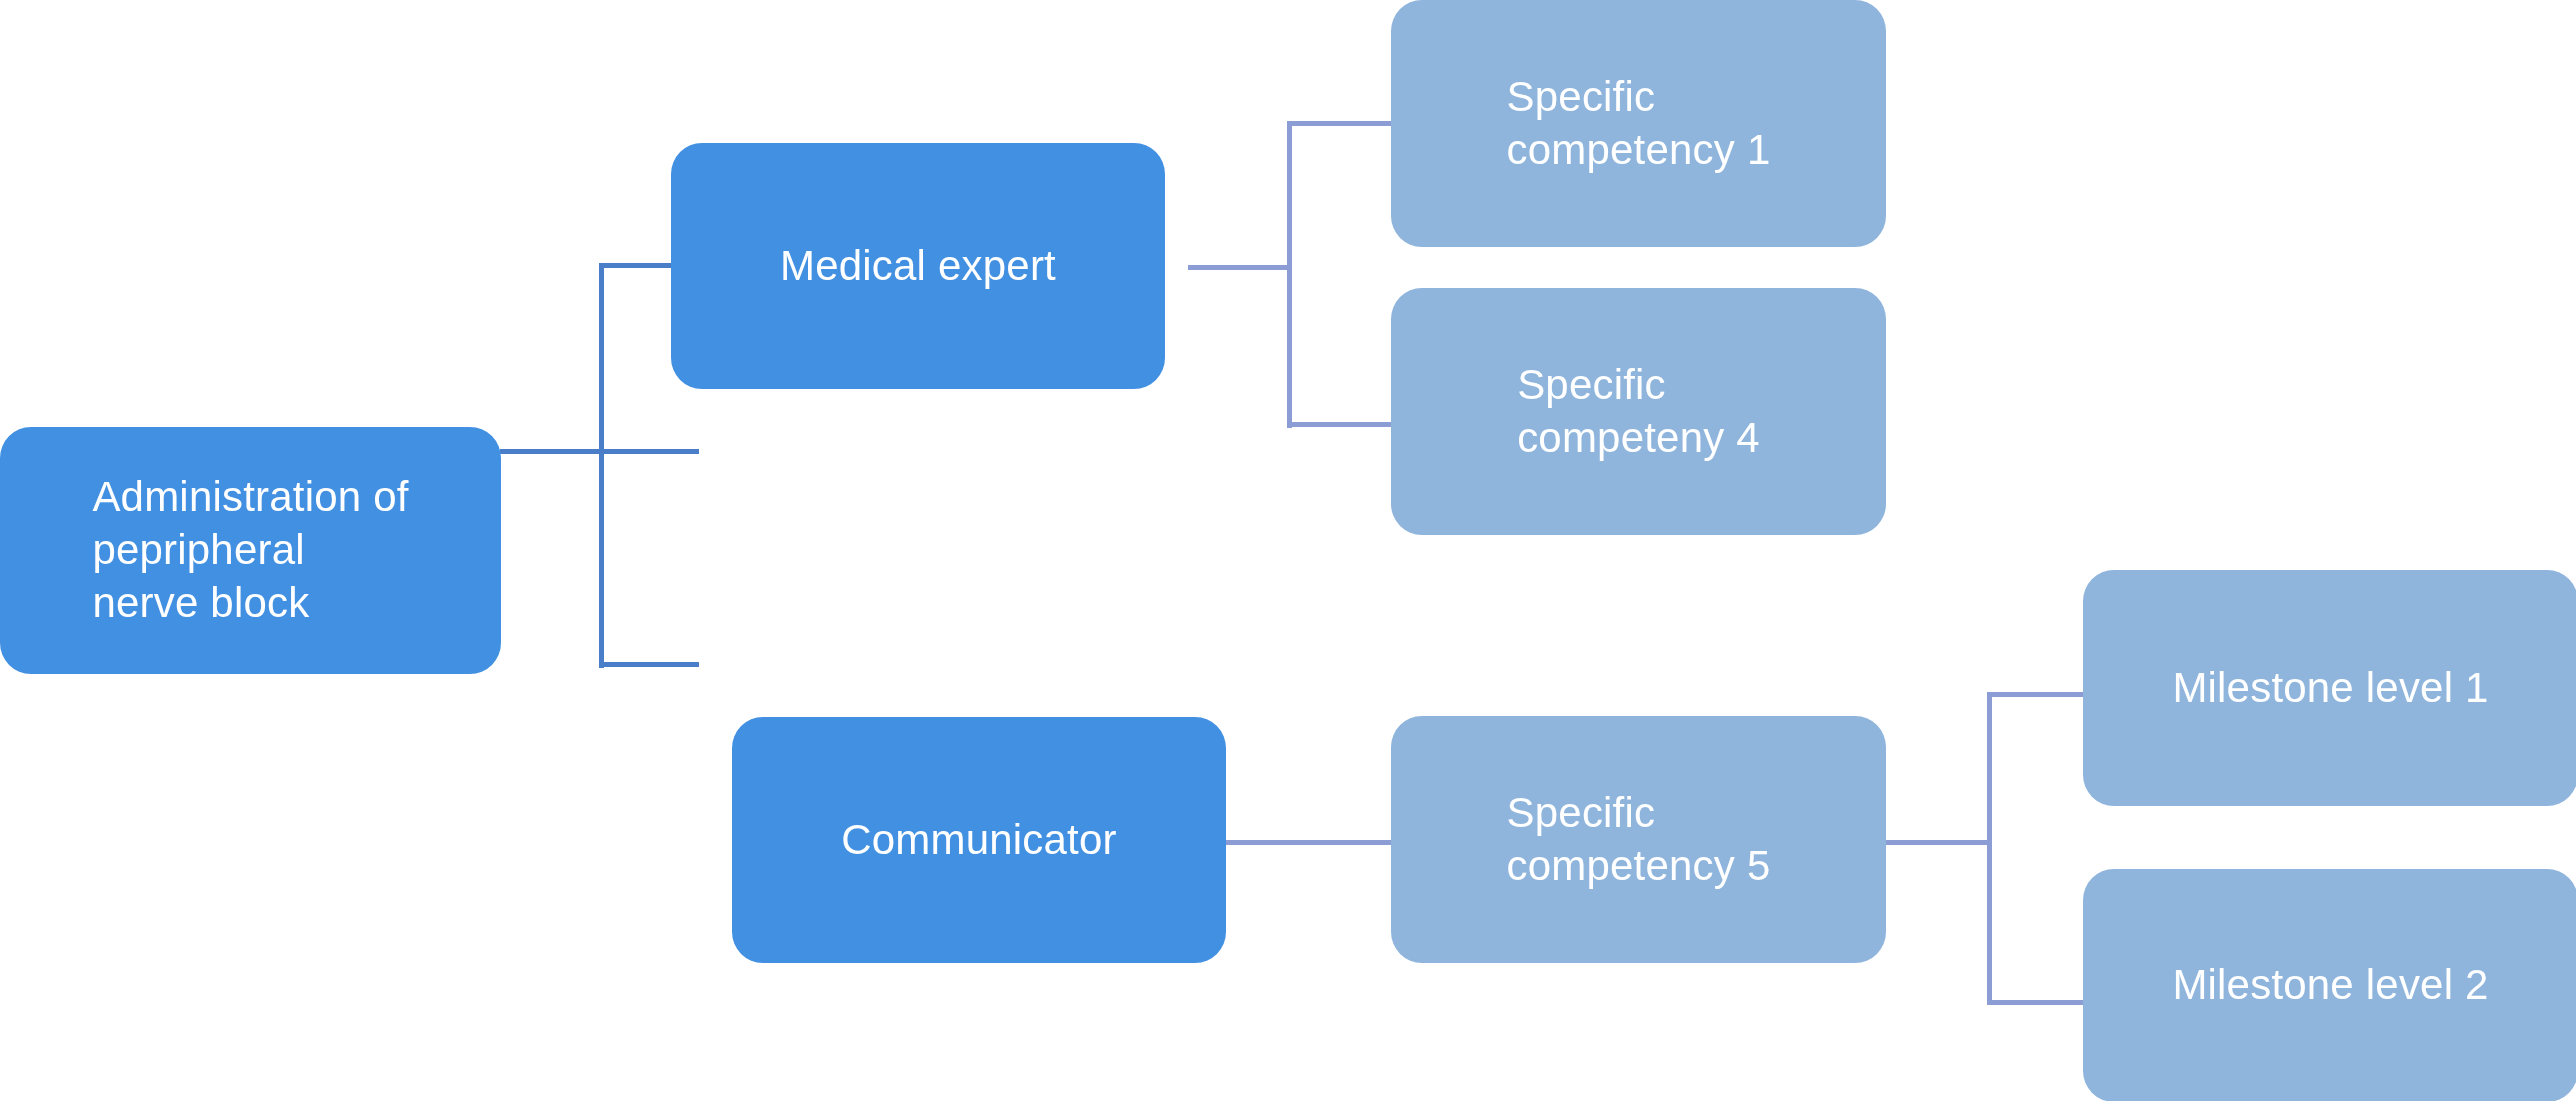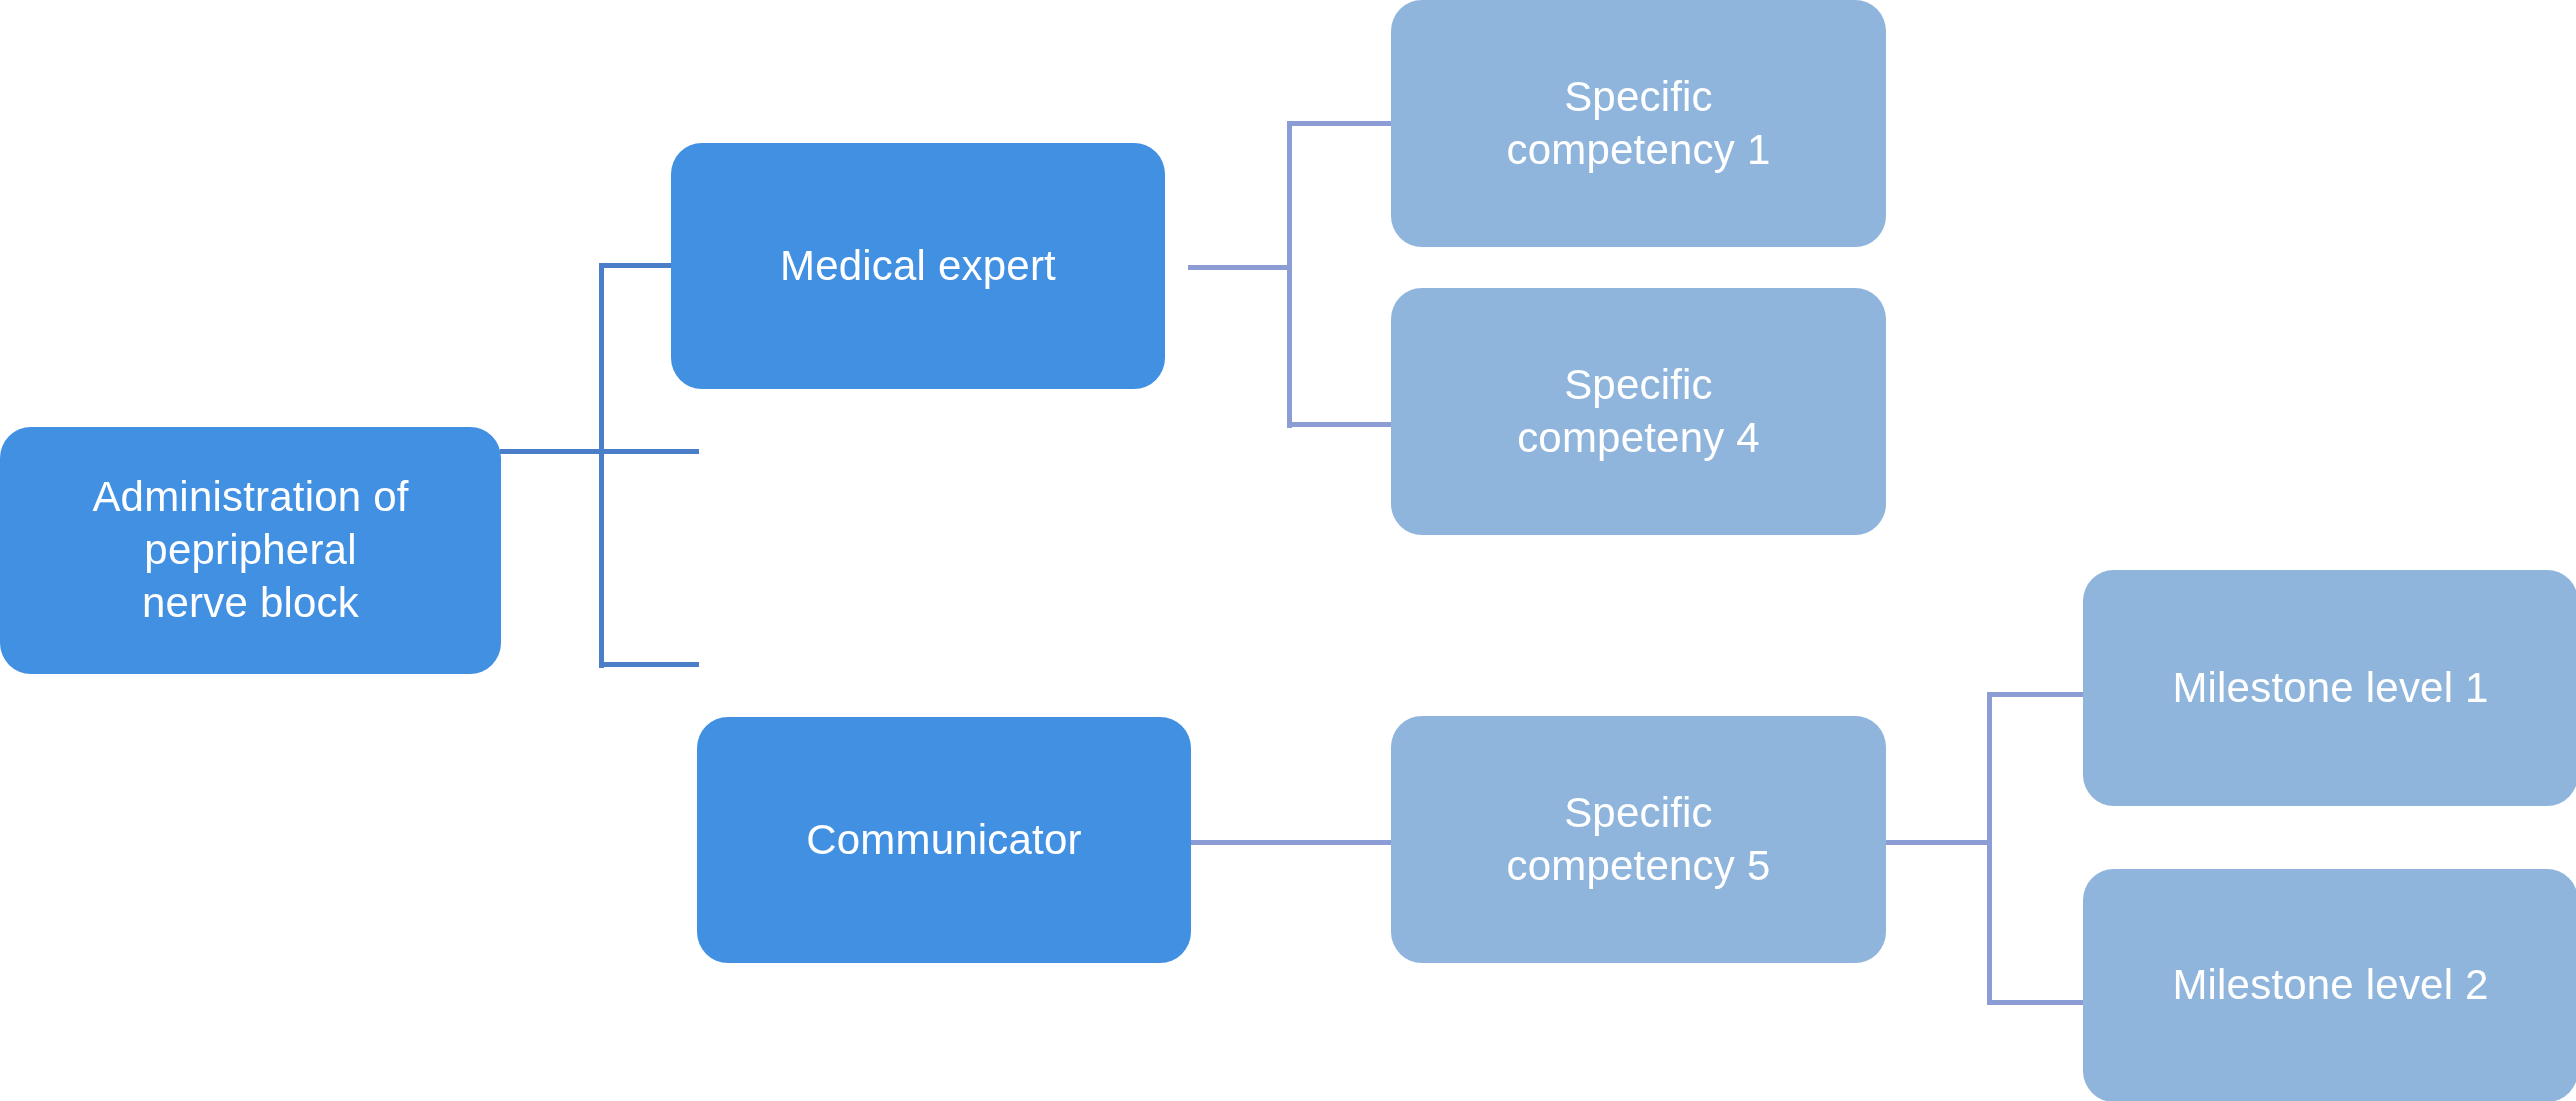--- a/index.html
+++ b/index.html
@@ -14,21 +14,20 @@
     background: #ffffff;
     overflow: hidden;
     font-family: "Liberation Sans", sans-serif;
   }
   .node {
     position: absolute;
     box-sizing: border-box;
     display: flex;
     align-items: center;
     justify-content: center;
-    text-align: center;
     color: #ffffff;
     line-height: 1.26;
     border-radius: 31px;
     padding: 5.4px 14.5px;
     white-space: pre-line;
     font-weight: 400;
     letter-spacing: 0.2px;
   }
   .node.level-root,
   .node.level-role {
@@ -73,21 +72,21 @@
   <div class="connector h" style="left:1987px; top:692px; width:104px;"></div>
   <div class="connector h" style="left:1987px; top:1000px; width:104px;"></div>
 
   <div class="node level-root" style="left:0px; top:427px; width:501px; height:247px;">Administration of
 pepripheral
 nerve block</div>
 
   <div class="node level-role" style="left:671px; top:143px; width:494px; height:246px;">Medical expert</div>
 
 
-  <div class="node level-role" style="left:697px; top:717px; width:494px; height:246px;">Communicator</div>
+  <div class="node level-role" style="left:732px; top:717px; width:494px; height:246px;">Communicator</div>
 
   <div class="node level-competency" style="left:1391px; top:0px; width:495px; height:247px;">Specific
 competency 1</div>
 
   <div class="node level-competency" style="left:1391px; top:288px; width:495px; height:247px;">Specific
 competeny 4</div>
 
   <div class="node level-competency" style="left:1391px; top:716px; width:495px; height:247px;">Specific
 competency 5</div>
 

